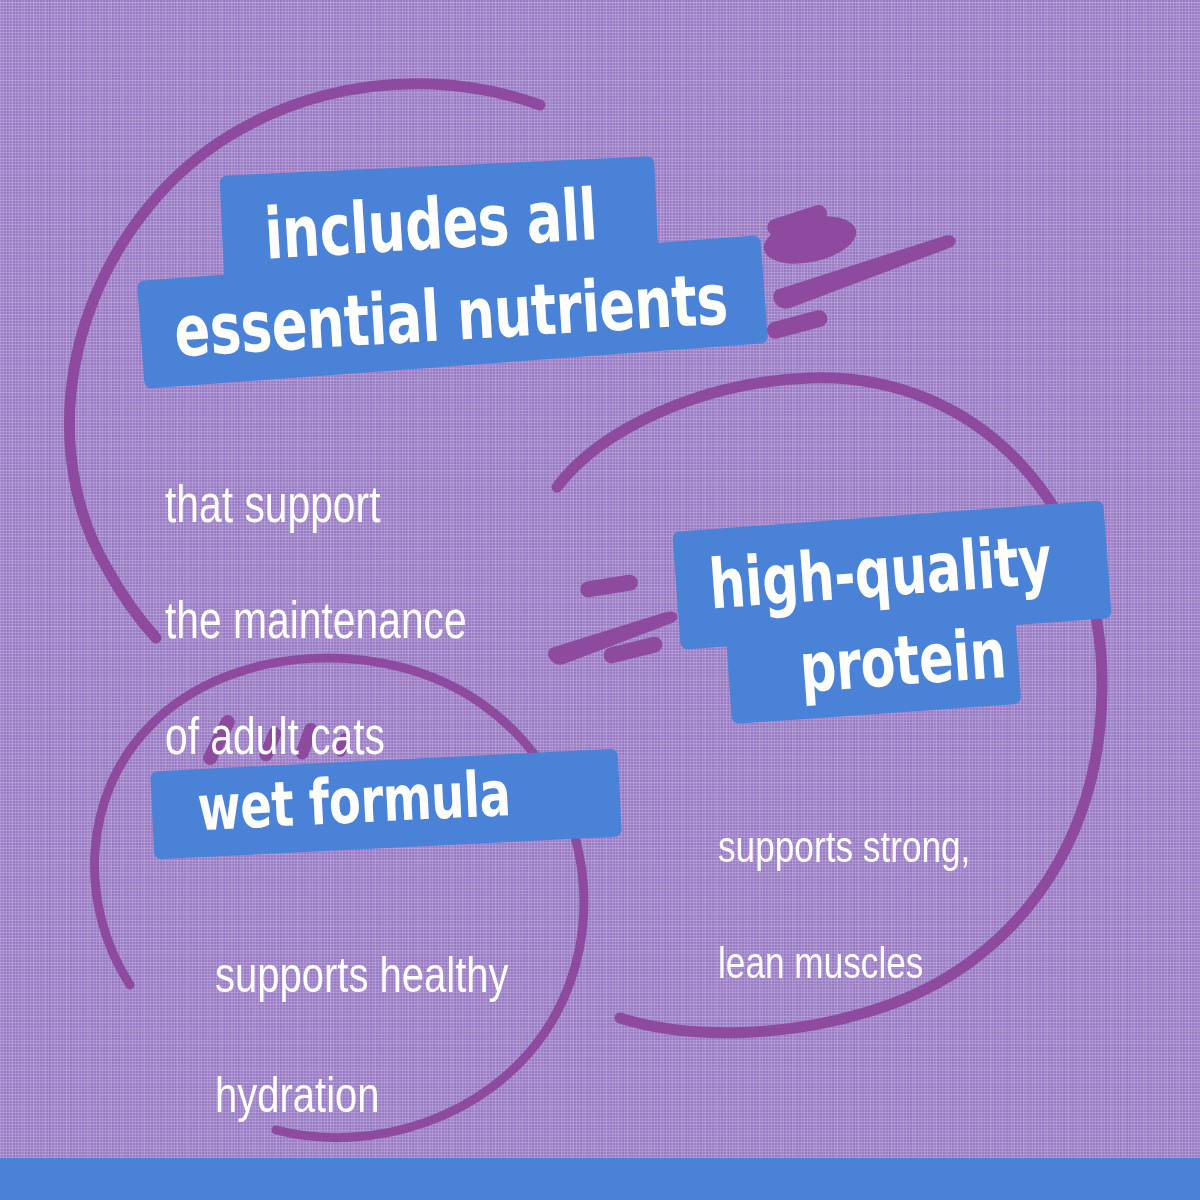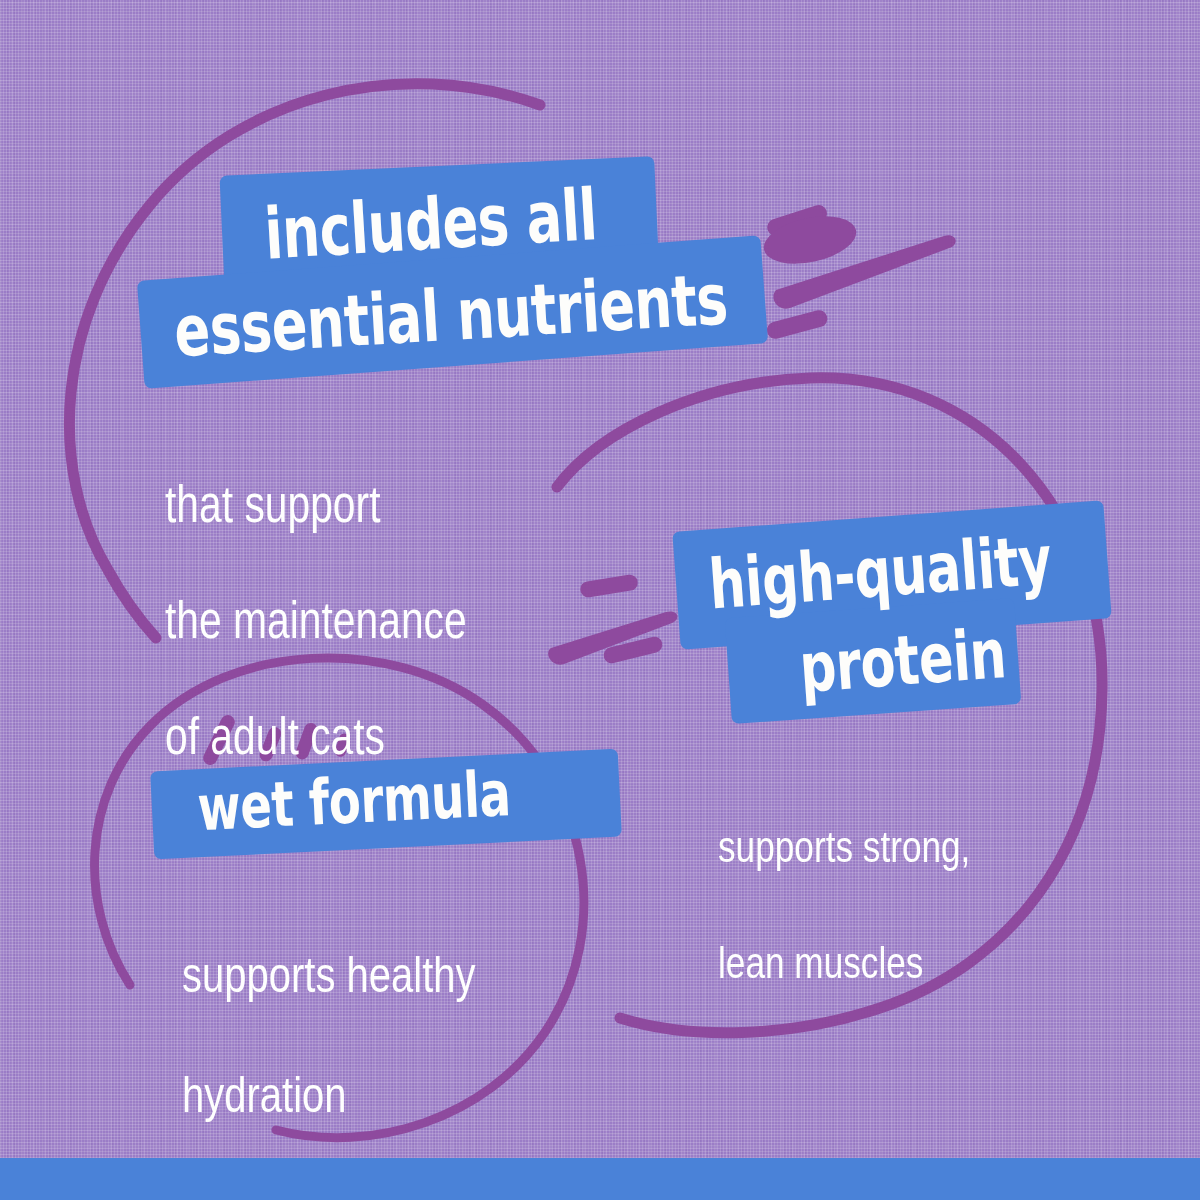--- a/index.html
+++ b/index.html
@@ -168,19 +168,19 @@
   </div>
 
   <div class="banner" style="left:0;top:0;width:1200px;height:900px;">
     <div class="blk" style="left:152px;top:760px;width:468px;height:88px;transform:rotate(-2.8deg);"></div>
   </div>
 
   <div class="banner-text" style="left:196px;top:776px;font-size:53px;line-height:66px;transform:rotate(-2.8deg);">
     <span class="bt-line marker">wet formula</span>
   </div>
 
-  <div class="body-copy" style="left:182px;top:885px;font-size:50px;line-height:60px;">
+  <div class="body-copy" style="left:182px;top:885px;font-size:50px;line-height:60px;padding-left:33px;">
     <span>supports healthy</span>
     <span>hydration</span>
   </div>
 
   <div class="bottom-bar"></div>
 </div>
 
 </body></html>

